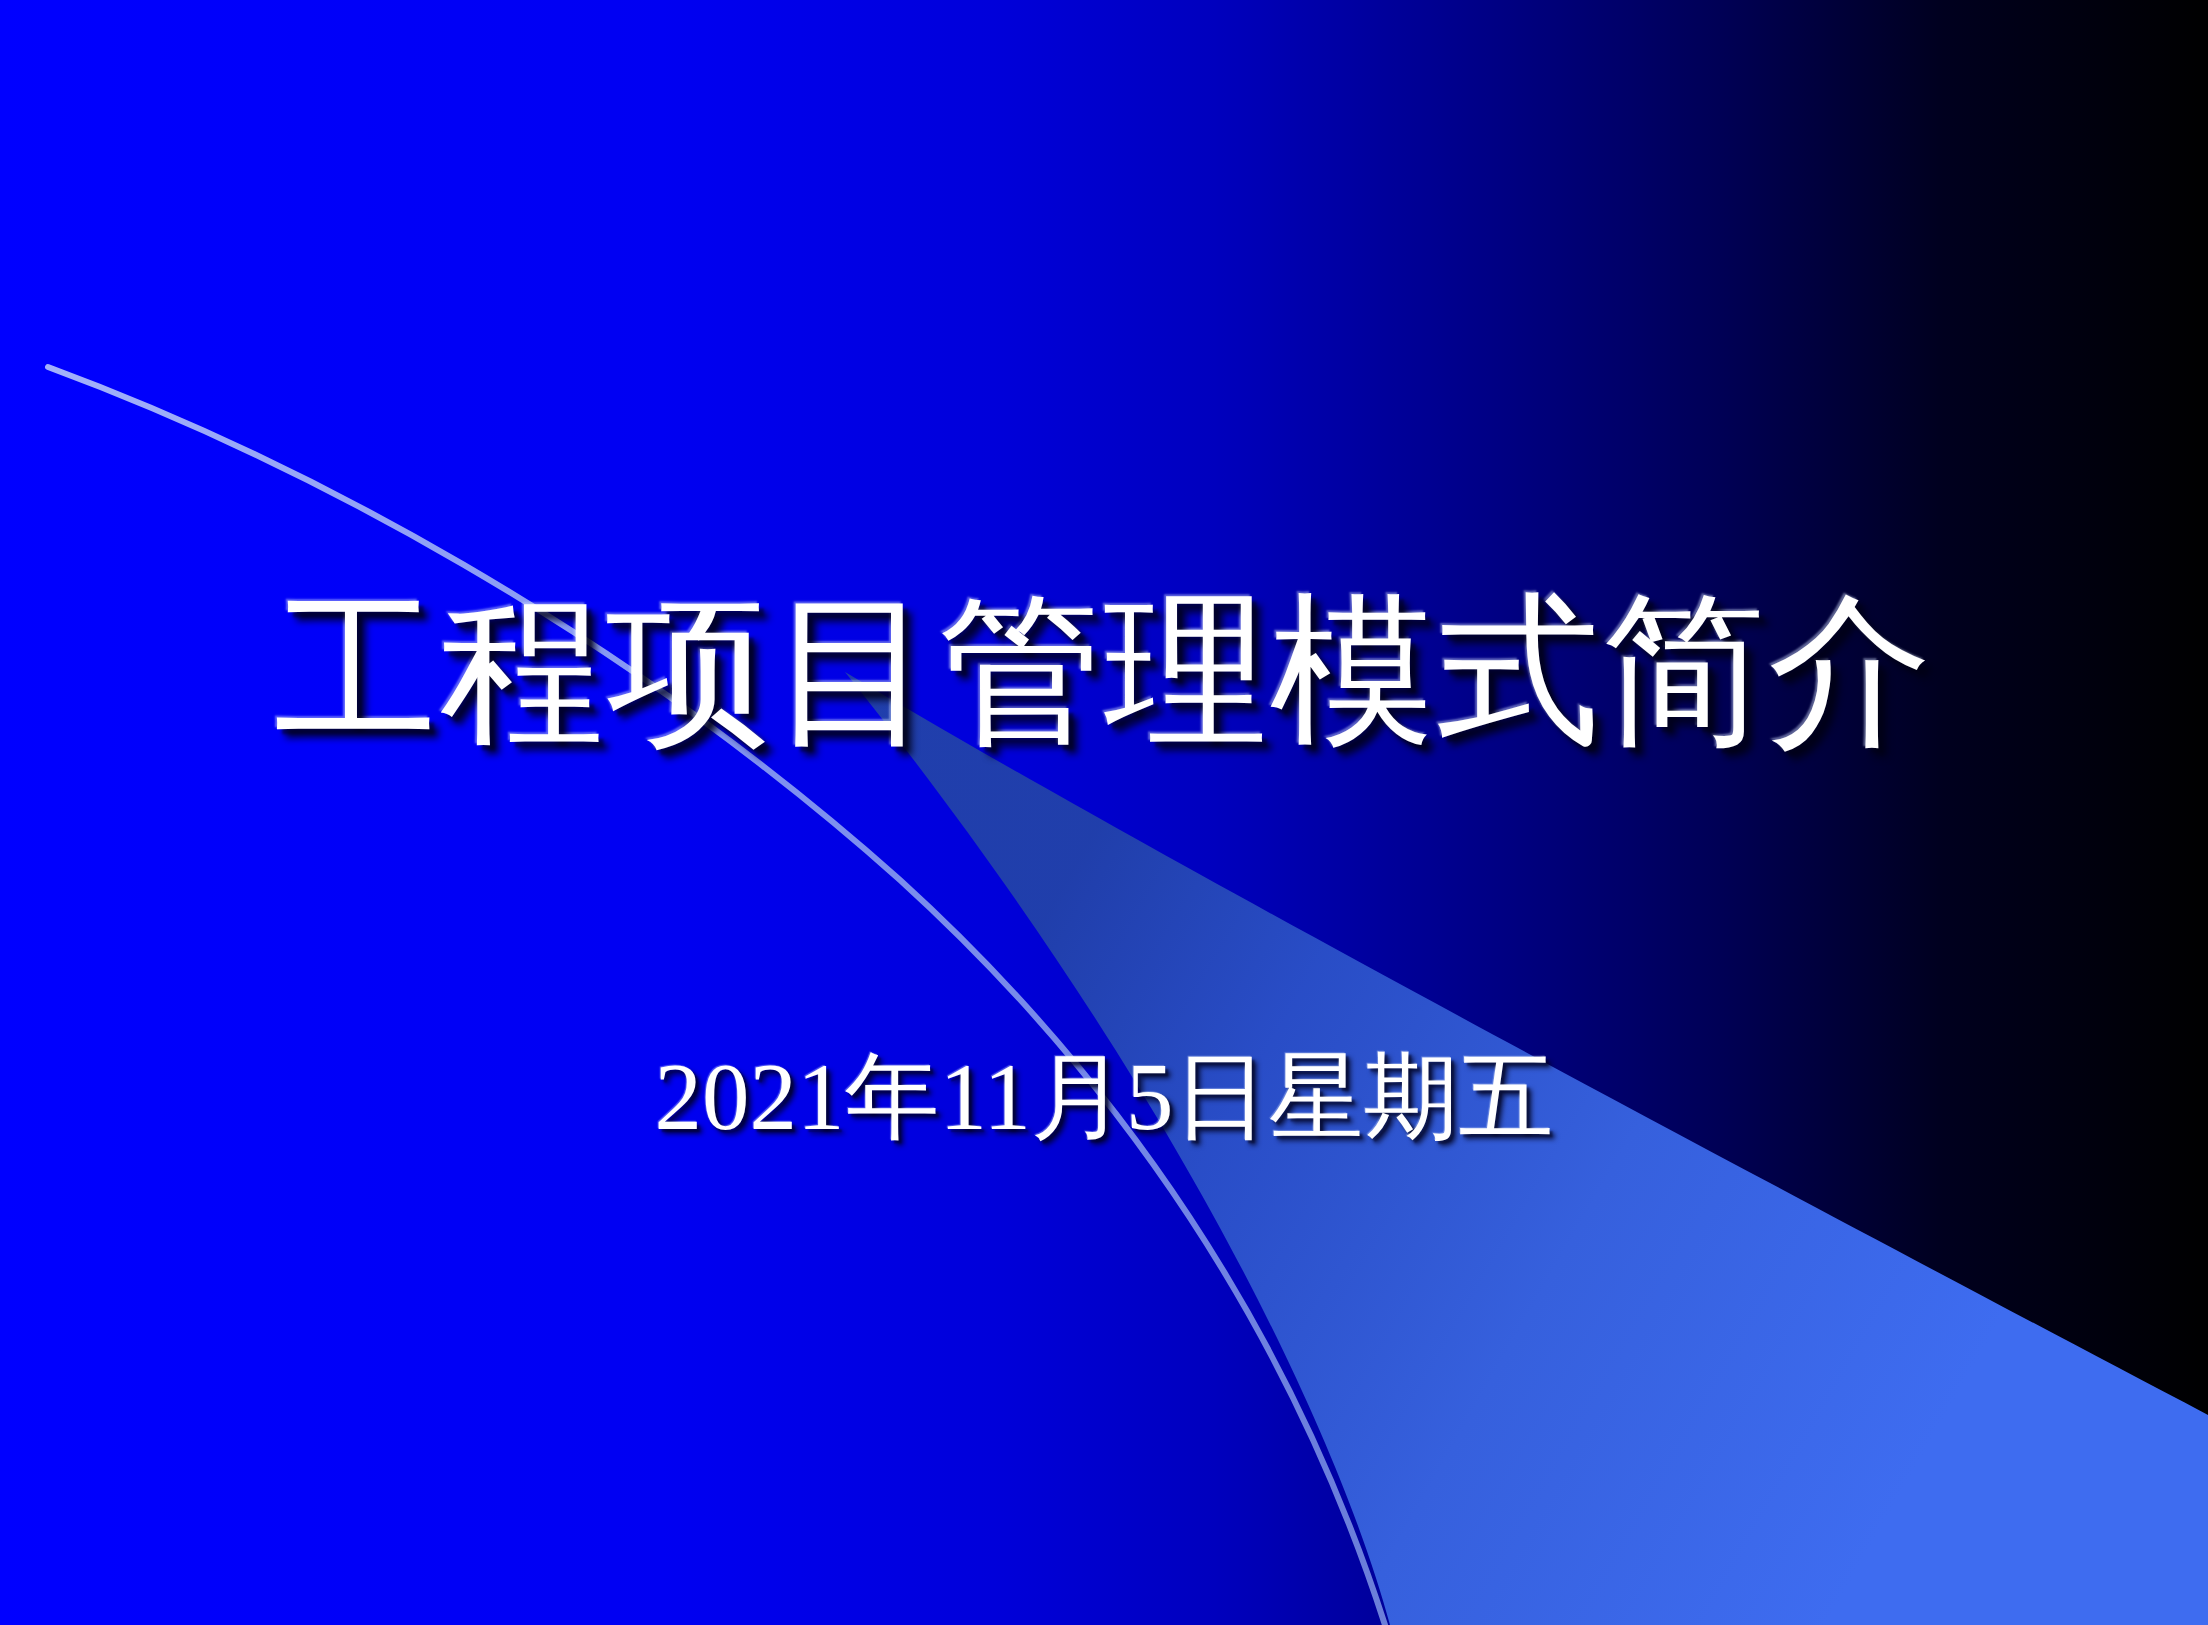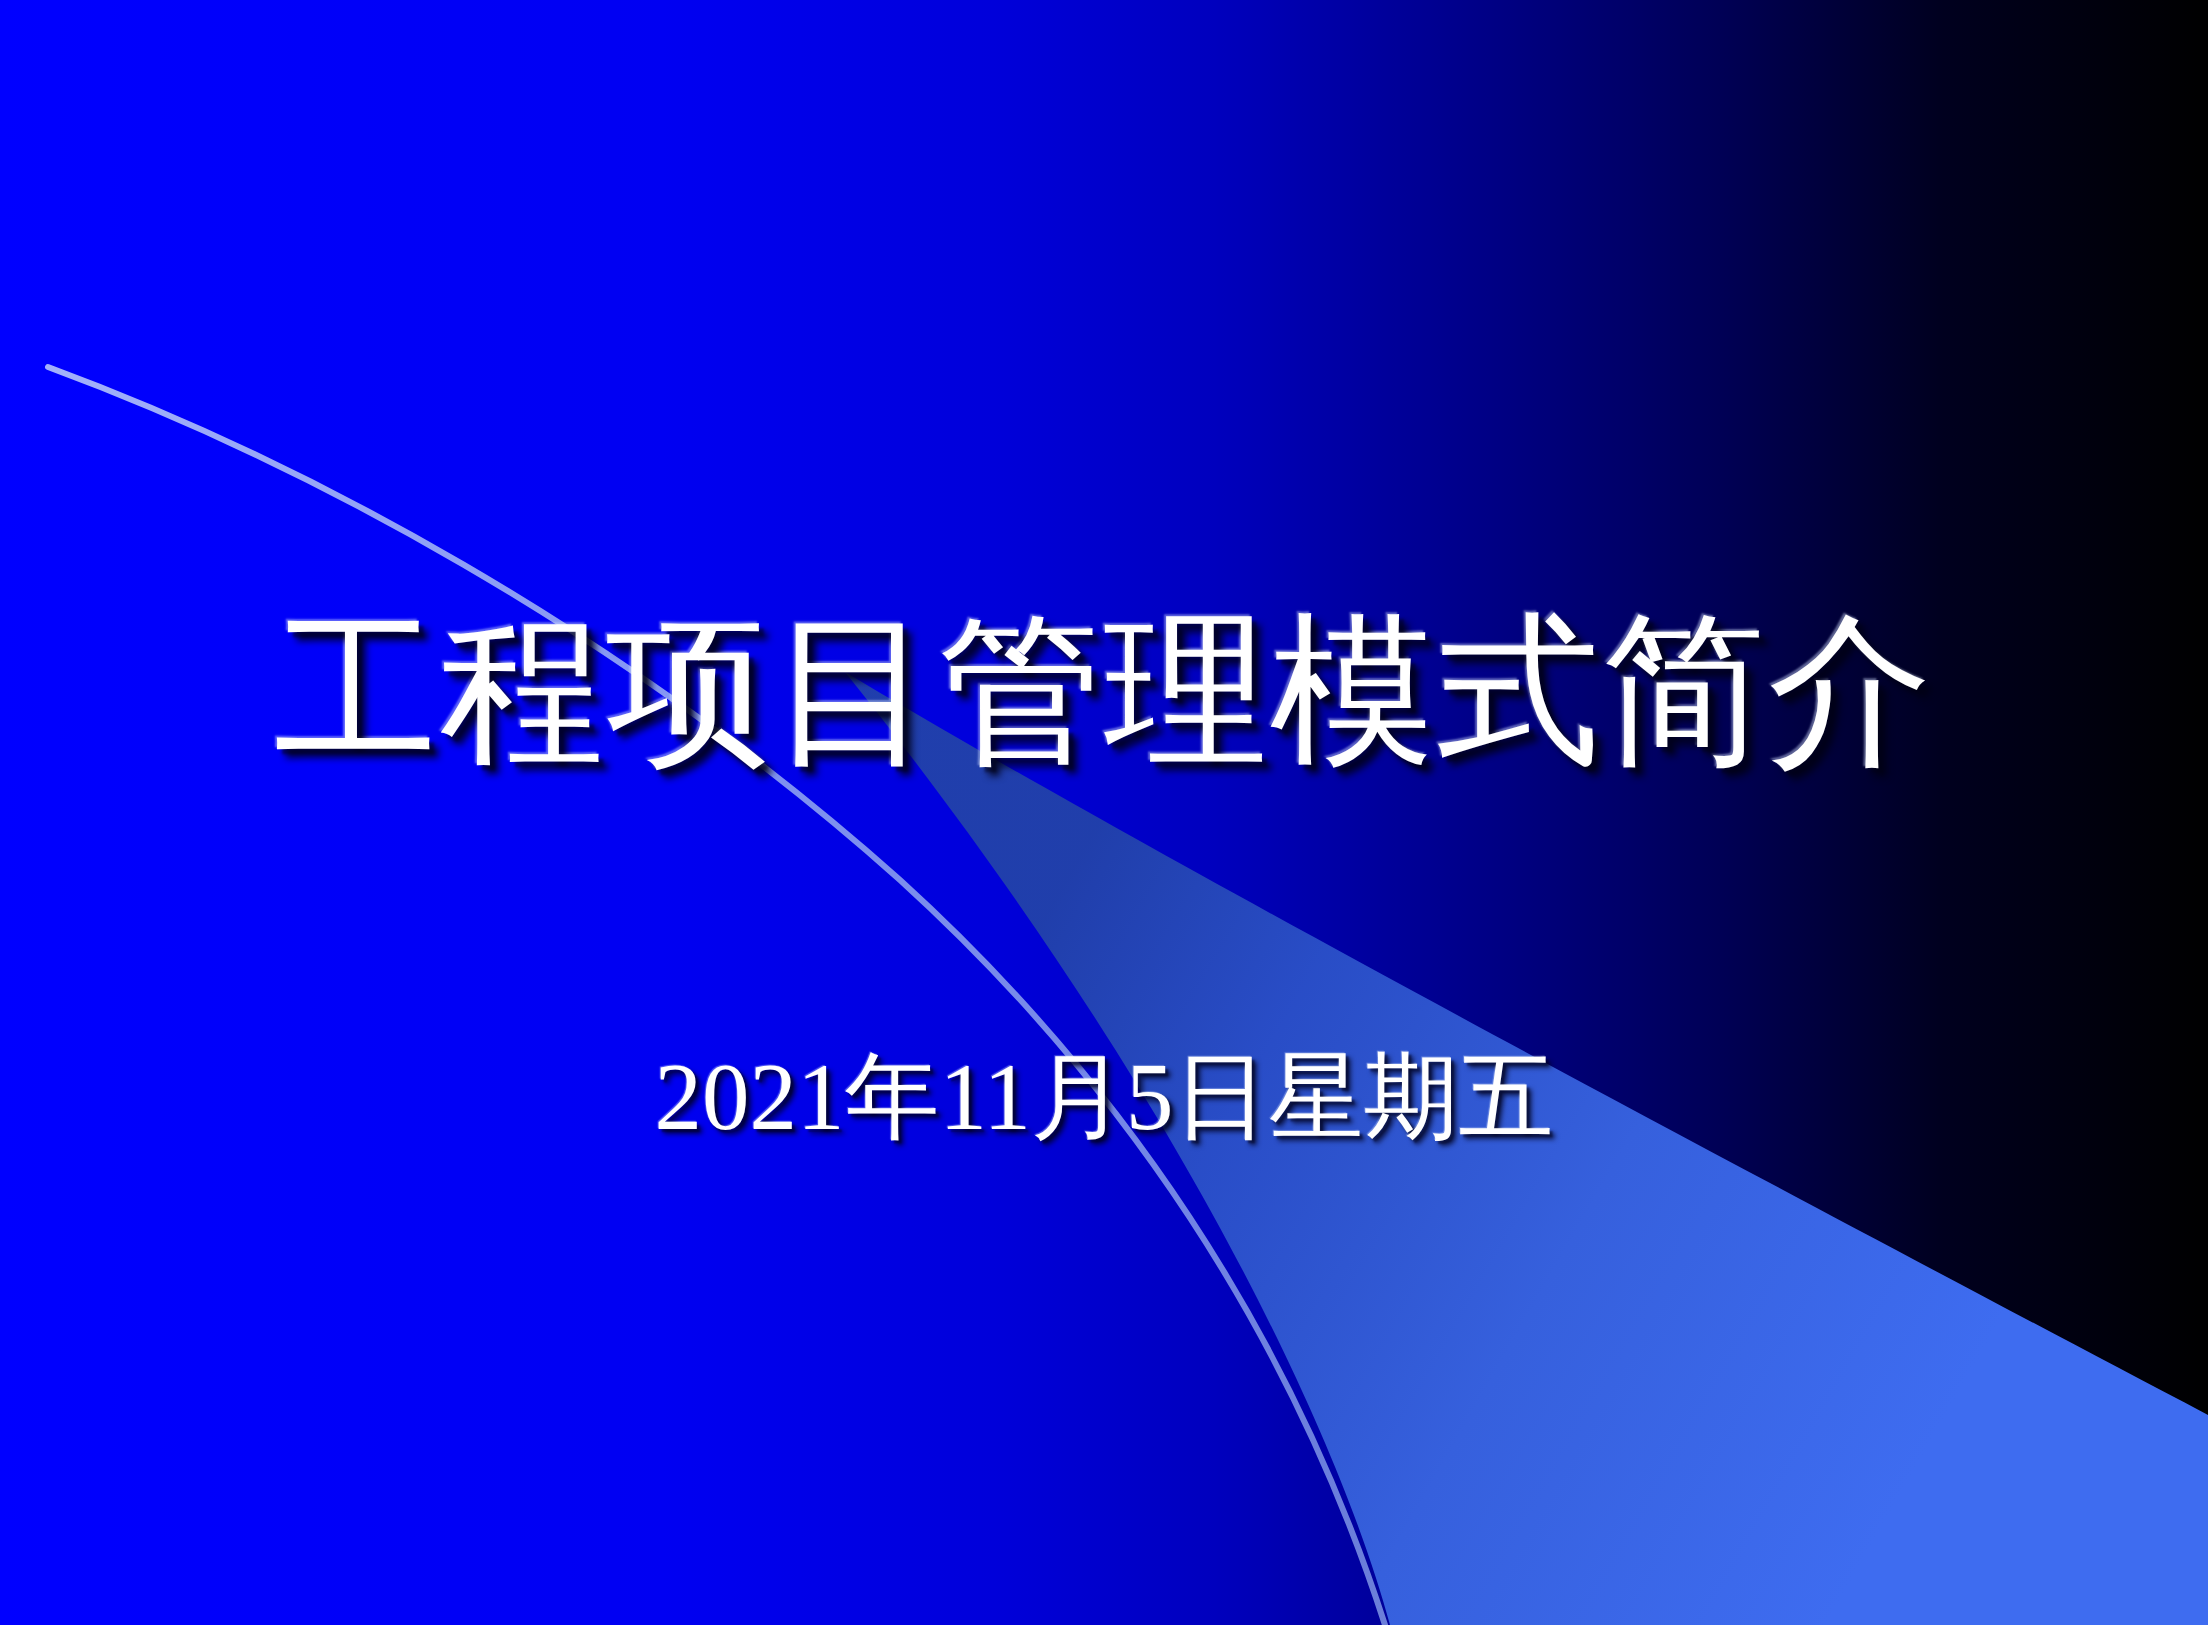--- a/index.html
+++ b/index.html
@@ -24,21 +24,21 @@
   }
   .text-layer {
     position: absolute;
     inset: 0;
     width: 2208px;
     height: 1625px;
   }
   #title-block {
     position: absolute;
     left: 0;
-    top: 500px;
+    top: 480px;
     width: 2208px;
     text-align: center;
   }
   #slide-title {
     display: inline-block;
     font-size: 164px;
     line-height: 1.0;
     font-weight: 400;
     color: #ffffff;
     letter-spacing: 2px;

